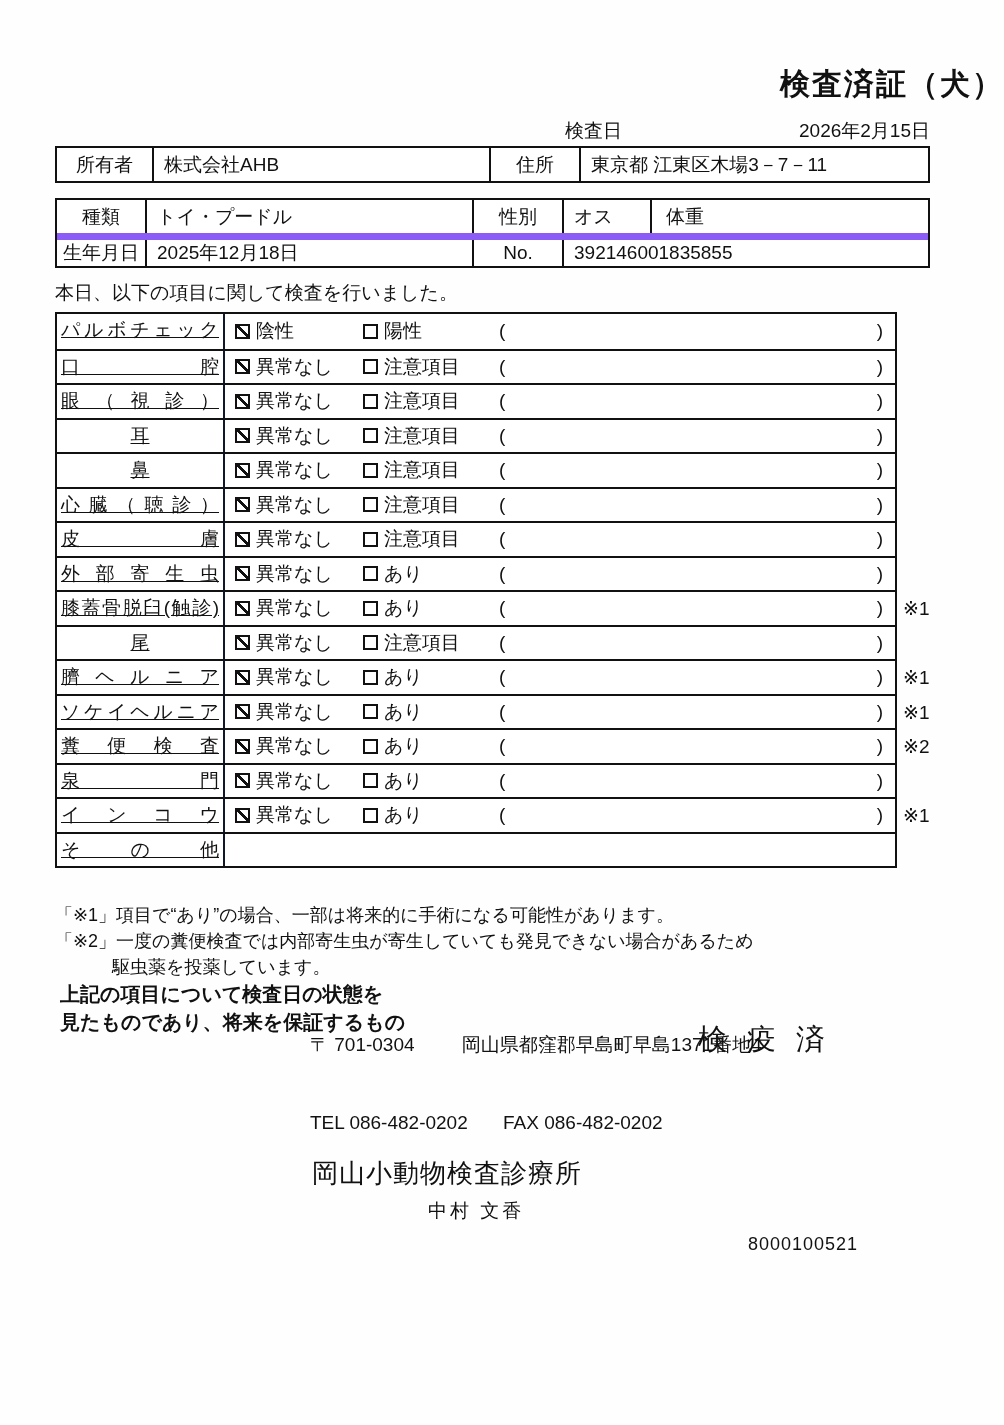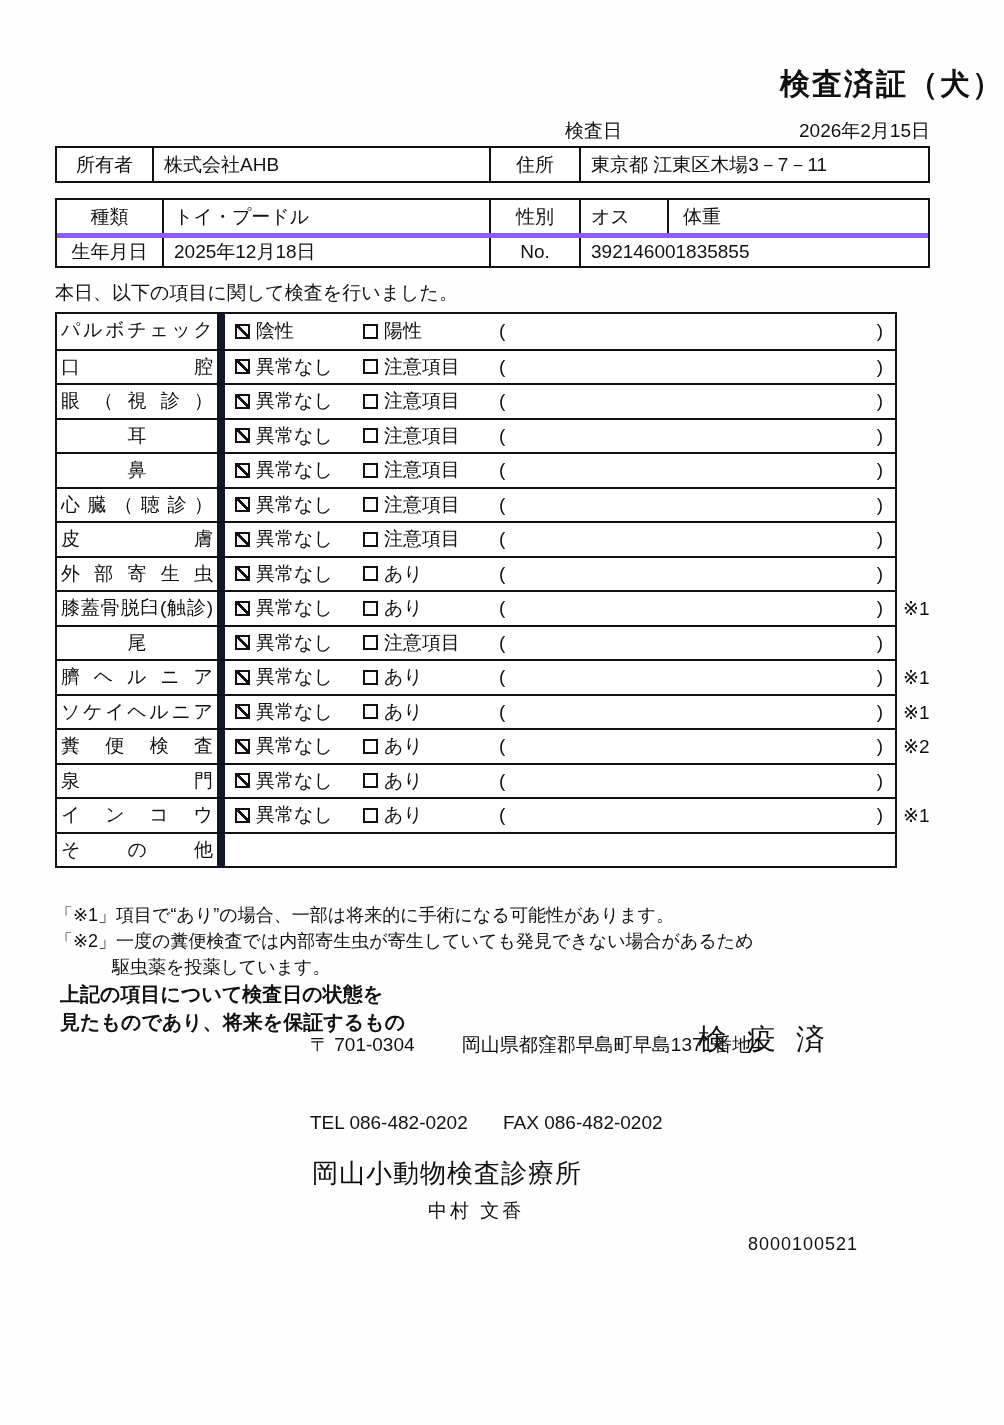--- a/index.html
+++ b/index.html
@@ -9,40 +9,40 @@
 
   .title { position:absolute; top:64px; left:0; width:100%; text-align:right;
            font-size:30px; font-weight:bold; letter-spacing:2px; }
 
   .date-row { position:absolute; top:118px; left:55px; width:875px; height:26px; font-size:19px; }
   .date-label { position:absolute; left:510px; }
   .date-value { position:absolute; right:0; }
 
   .tbl { position:absolute; left:55px; width:875px; border:2px solid #111; background:#fff; }
   .tbl-row { display:flex; height:33px; }
-  .tbl-row + .tbl-row { border-top:5px solid #8b5cf6; }
+  .tbl-row + .tbl-row { border-top:7px solid #8b5cf6; }
   .cell { display:flex; align-items:center; padding:0 10px; font-size:19px; overflow:hidden; white-space:nowrap; }
   .cell + .cell { border-left:2px solid #111; }
   .hd { justify-content:center; padding:0 4px; }
-  .w95{width:95px} .w337{width:337px} .w90{width:90px} .w105{width:105px}
+  .w95{width:95px} .w337{width:337px} .w90{width:90px} .w105{width:88px}
   .w327{width:327px} .w88{width:88px} .w68{width:68px}
   .grow { flex:1; }
   .weight-cell { justify-content:flex-end; padding-right:14px; }
   .weight-cell .unit { margin-left:22px; }
 
   #owner-table { top:146px; }
   #pet-table { top:198px; }
 
   .intro { position:absolute; top:280px; left:55px; font-size:19px; }
 
   .checklist { position:absolute; top:312px; left:55px; width:842px; border:2px solid #111; background:#fff; overflow:visible; }
   .chk-row { display:flex; height:34.5px; position:relative; }
   .chk-row + .chk-row { border-top:2px solid #111; }
-  .chk-label { width:168px; border-right:8px solid #0f172a; font-size:19px; line-height:32px;
-               padding:0 4px; text-align:justify; text-align-last:justify; overflow:hidden; }
+  .chk-label { width:168px; border-right:2px solid #0f172a; font-size:19px; line-height:32px;
+               padding:0 4px; text-align:justify; text-align-last:justify; overflow:hidden;text-decoration:underline; }
   .chk-label.single { text-align:center; text-align-last:center; }
   .chk-content { flex:1; display:flex; align-items:center; font-size:19px; padding-left:10px; }
   .opt { display:flex; align-items:center; width:128px; }
   .box { width:15px; height:15px; border:2px solid #111; margin-right:6px; position:relative; flex:none; background:#fff; }
   .box.checked::after { content:""; position:absolute; inset:-2px;
     background:linear-gradient(45deg, transparent 44%, #111 44%, #111 58%, transparent 58%); }
   .paren-open { margin-left:8px; }
   .spacer { flex:1; }
   .paren-close { margin-right:12px; }
   .note-mark { position:absolute; left:846px; top:0; line-height:34.5px; font-size:19px; white-space:nowrap; }

